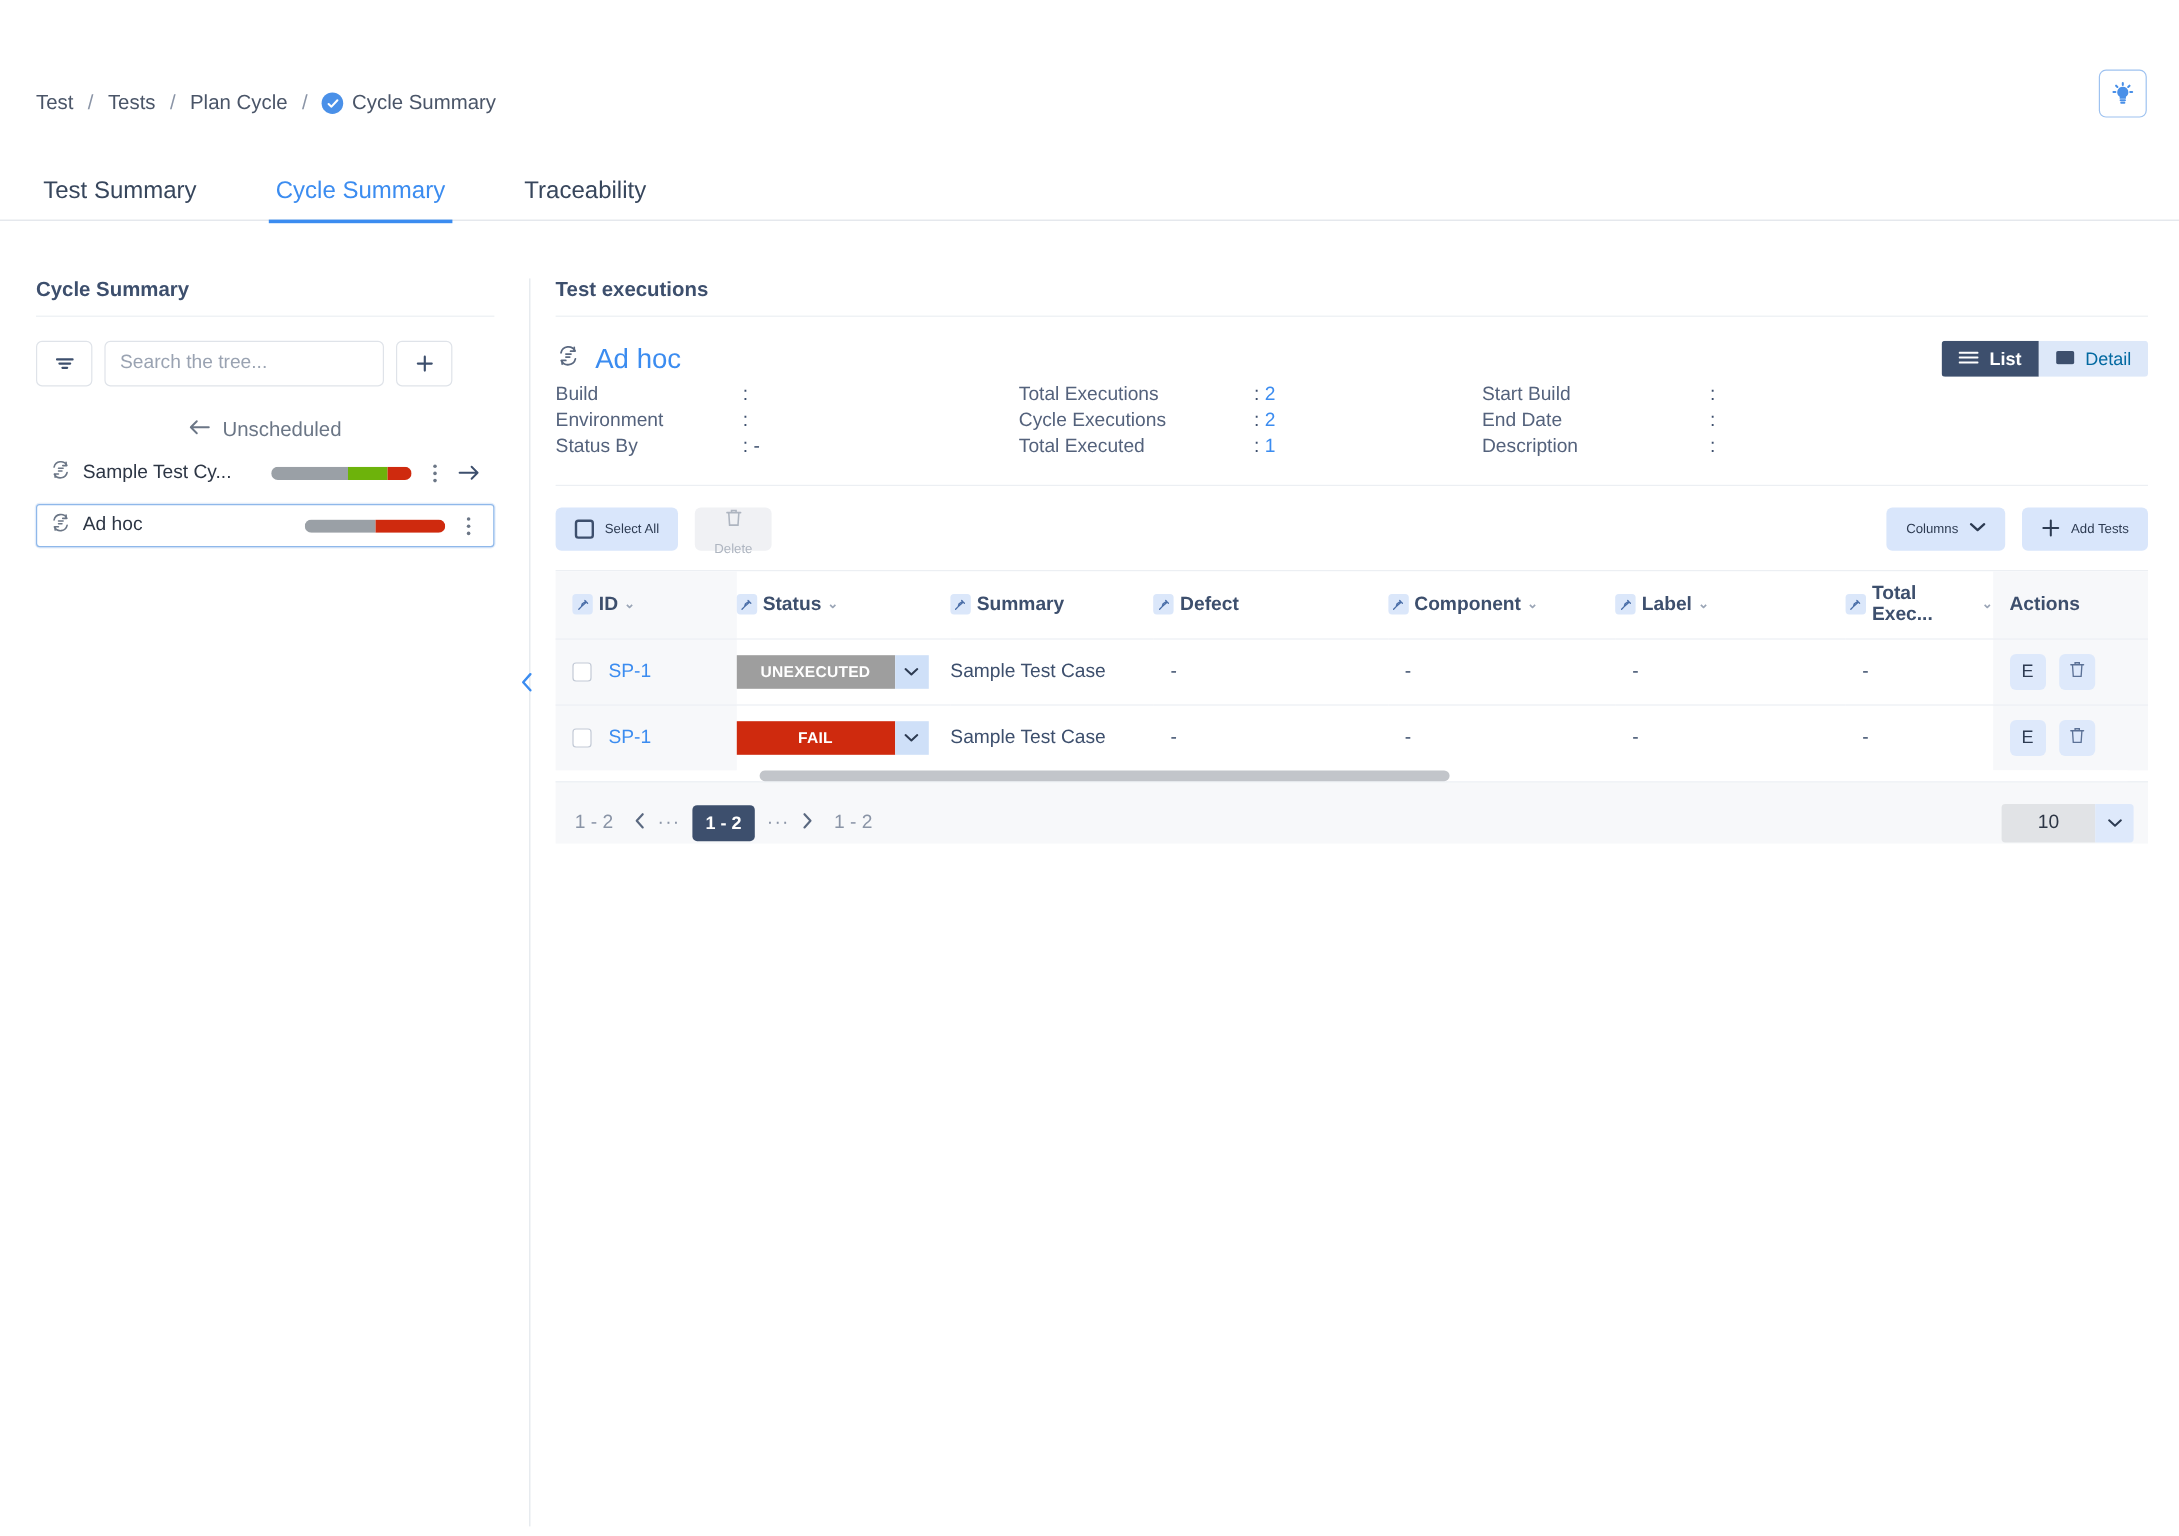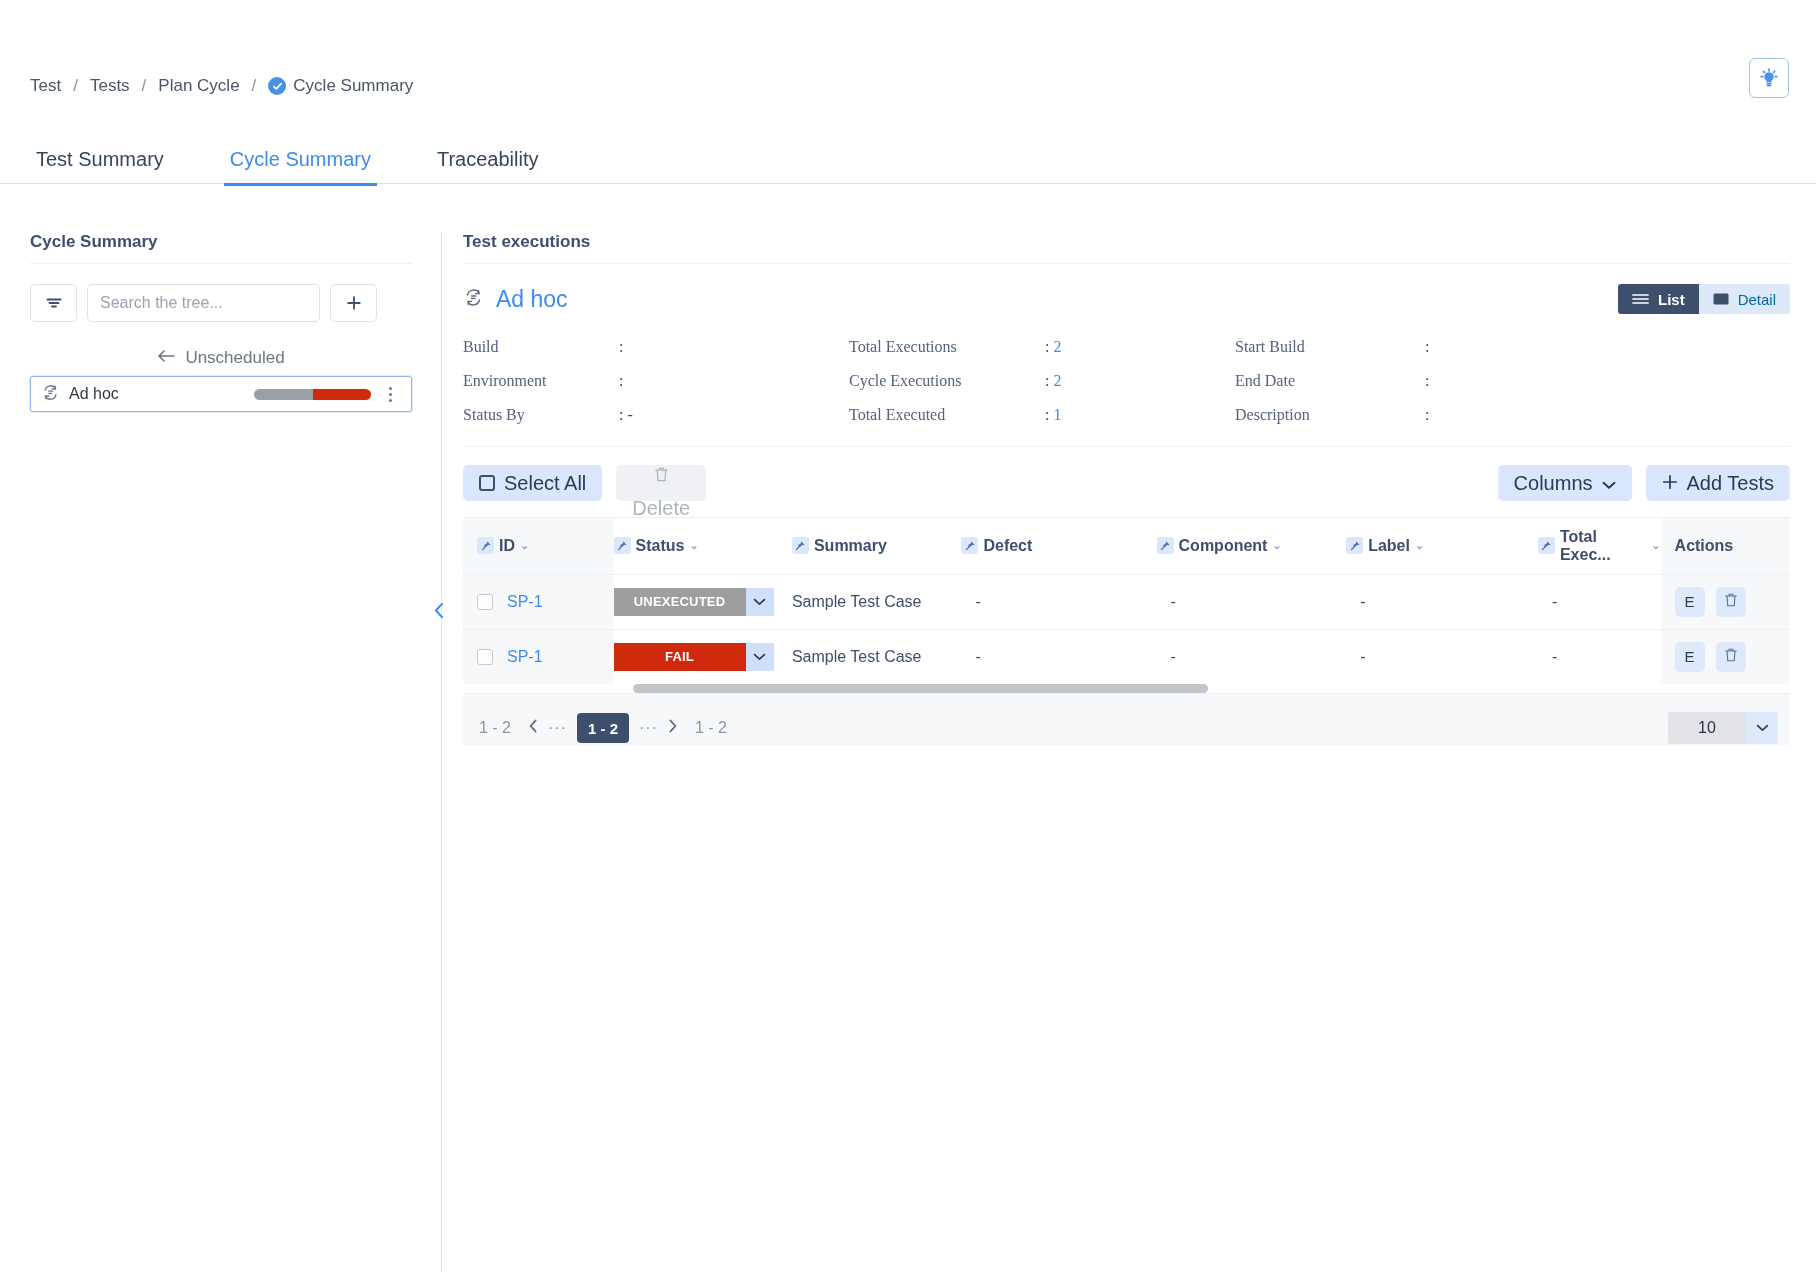--- a/index.html
+++ b/index.html
@@ -140,35 +140,35 @@
   .vt-btn {
     display: flex; align-items: center; gap: 9px;
     height: 30px; padding: 0 14px; font-size: 15px;
     border: none; cursor: pointer; font-family: "Liberation Sans", sans-serif;
   }
   .vt-btn.active { background: #3d4f6d; color: #ffffff; font-weight: bold; }
   .vt-btn.inactive { background: #dde8f9; color: #0369a1; }
 
   
   .meta-grid {
-    margin-top: 22px; display: grid;
+    margin-top: 4px; display: grid;
     grid-template-columns: 156px 230px 196px 190px 190px 1fr;
-    row-gap: 16px; font-size: 16px; align-items: baseline; font-family: Liberation Serif, serif;
+    row-gap: 4px; font-size: 16px; align-items: baseline;
   }
   .meta-label { color: #54627c; white-space: nowrap; }
   .meta-val { color: #3d4f6d; white-space: nowrap; }
   .meta-val.num { color: #3b8cf0; }
   .meta-divider { margin-top: 22px; border-bottom: 1px solid #eceff3; }
 
   
   .tbl-toolbar { margin-top: 18px; display: flex; align-items: center; }
   .pill {
     display: flex; align-items: center; gap: 9px; height: 36px;
     padding: 0 16px; border-radius: 5px; border: none; cursor: pointer;
-    font-size: 20px; font-family: "Liberation Sans", sans-serif;
+    font-size: 11px; font-family: "Liberation Sans", sans-serif;
   }
   .pill.primary { background: #d9e6fb; color: #2d3b52; }
   .pill.muted { background: #f0f1f4; color: #aeb5c0; cursor: default; flex-direction: column; }
   .cb-square {
     width: 16px; height: 16px; border: 2px solid #3d4f6d; border-radius: 3px;
     display: inline-block; flex: none;
   }
   .spacer { flex: 1; }
 
   
@@ -310,20 +310,46 @@
 
   <div class="unscheduled-row">
     <span>
       <svg width="19" height="14" viewBox="0 0 19 14" stroke="#6b7686" stroke-width="1.6" fill="none" stroke-linecap="round" stroke-linejoin="round">
         <path d="M17 7H2M7 2L2 7l5 5"></path>
       </svg>
     </span>
     <span>Unscheduled</span>
   </div>
 
+  <div class="tree-item">
+    <span class="cyc-icon">
+      <svg width="19" height="19" viewBox="0 0 20 20" fill="none" stroke="#6b7686" stroke-width="1.4" stroke-linecap="round">
+        <path d="M4.3 7.6A6 6 0 0 1 15.5 6.2"></path>
+          <path d="M15.7 12.4A6 6 0 0 1 4.5 13.8"></path>
+        <path d="M14.8 3.4v2.9h-2.9M5.2 16.6v-2.9h2.9"></path>
+        <path d="M8.2 8.6h4M8.2 11h3"></path>
+      </svg>
+    </span>
+    <span class="tname" style="max-width:132px">Sample Test Cy...</span>
+    <span class="tree-bar" style="width:117px">
+      <i class="seg" style="background:#9aa0a6;width:55%"></i>
+      <i class="seg" style="background:#6db30b;width:28%"></i>
+      <i class="seg" style="background:#cf2a0e;width:17%"></i>
+    </span>
+    <span class="kebab">
+        <i></i>
+        <i></i>
+        <i></i>
+      </span>
+    <span class="arrow-btn">
+      <svg width="20" height="14" viewBox="0 0 20 14" stroke="#3d4f6d" stroke-width="1.6" fill="none" stroke-linecap="round" stroke-linejoin="round">
+        <path d="M2 7h15M12 2l5 5-5 5"></path>
+      </svg>
+    </span>
+  </div>
 
   <div class="tree-item selected">
     <span class="cyc-icon">
       <svg width="19" height="19" viewBox="0 0 20 20" fill="none" stroke="#6b7686" stroke-width="1.4" stroke-linecap="round">
         <path d="M4.3 7.6A6 6 0 0 1 15.5 6.2"></path>
           <path d="M15.7 12.4A6 6 0 0 1 4.5 13.8"></path>
         <path d="M14.8 3.4v2.9h-2.9M5.2 16.6v-2.9h2.9"></path>
         <path d="M8.2 8.6h4M8.2 11h3"></path>
       </svg>
     </span>

